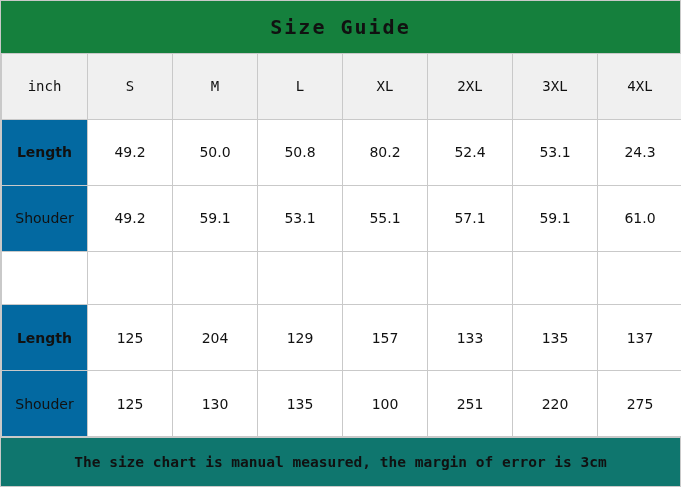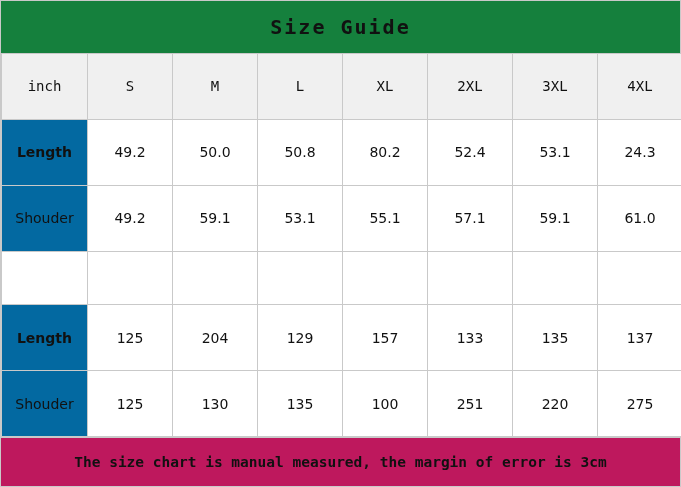--- a/index.html
+++ b/index.html
@@ -76,21 +76,21 @@
   .footer {
     height: 48px;
     flex: 0 0 48px;
     display: flex;
     align-items: center;
     justify-content: center;
     font-family: "DejaVu Sans Mono", monospace;
     font-size: 14.5px;
     font-weight: bold;
     color: #111111;
-    background: #be185d;
+    background: #0f766e;
     border-top: 1px solid #c9c9c9;
   }
 </style>
 </head>
 <body>
 
 <div class="sheet">
 
   <div class="title">Size Guide</div>
 

